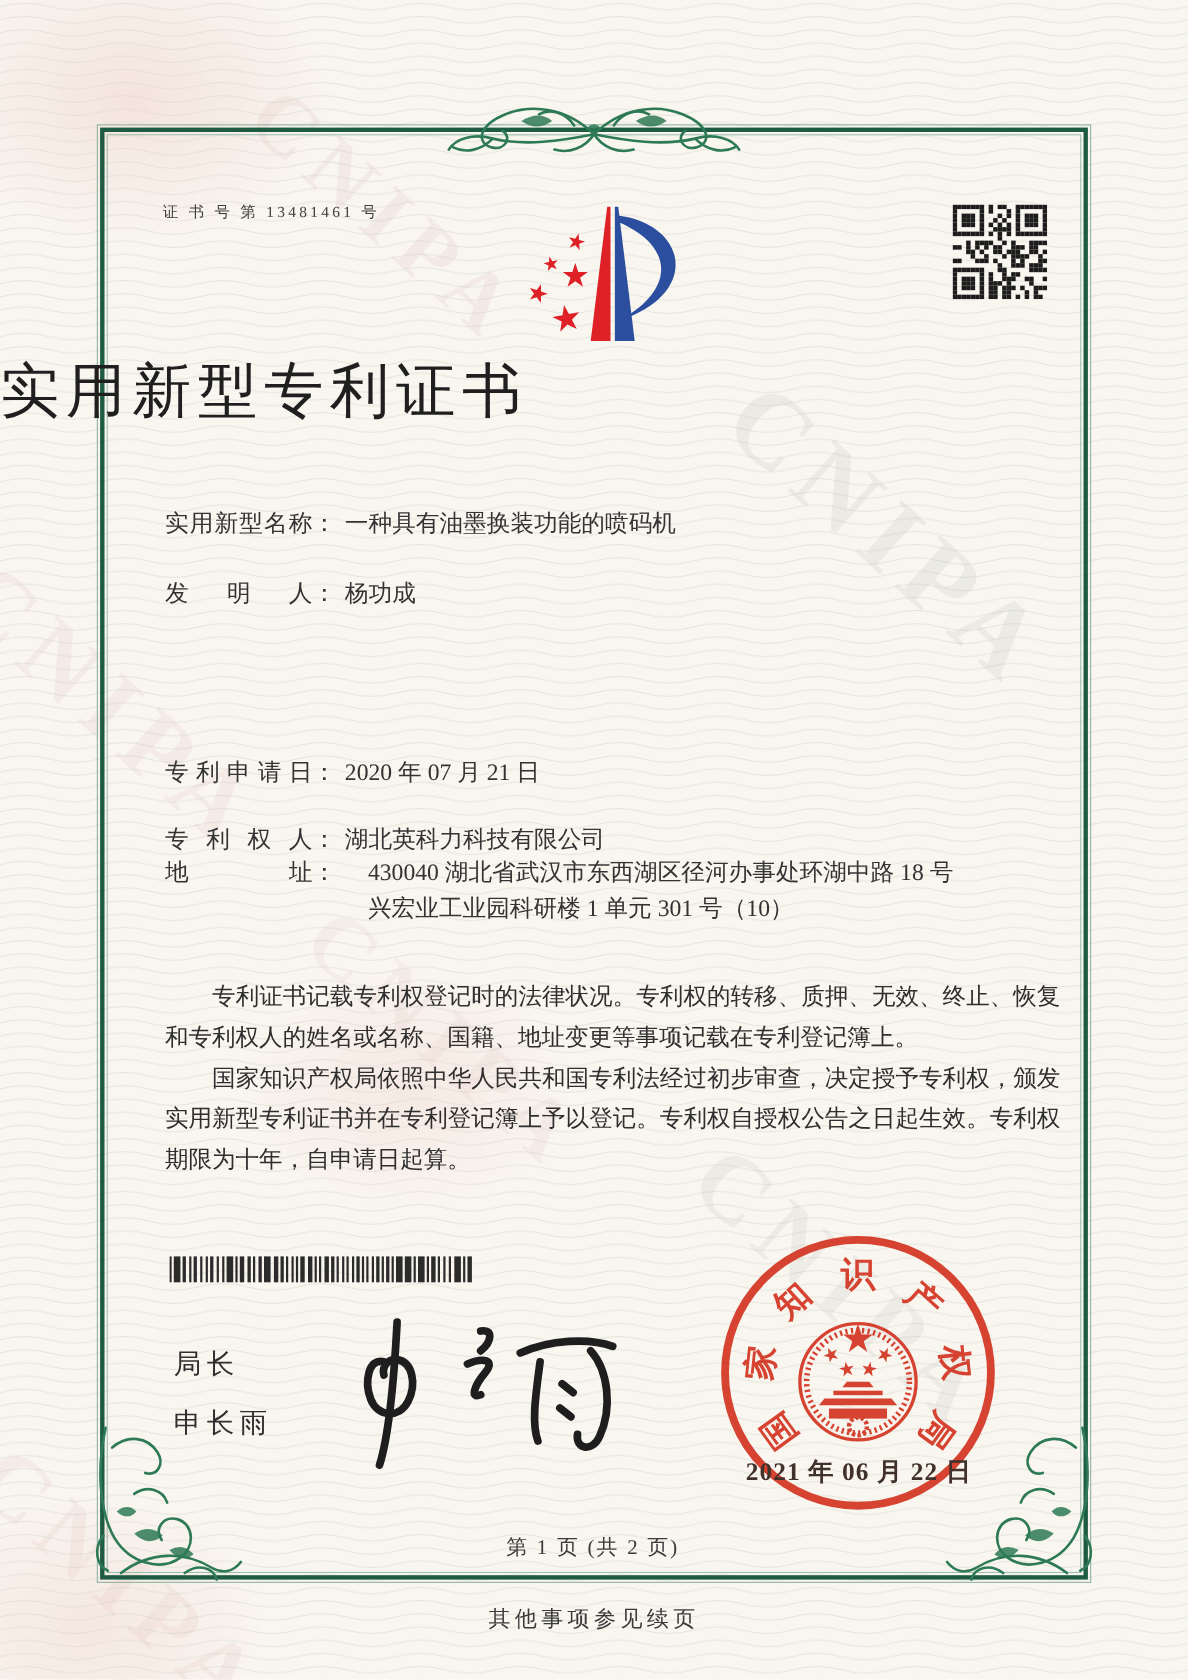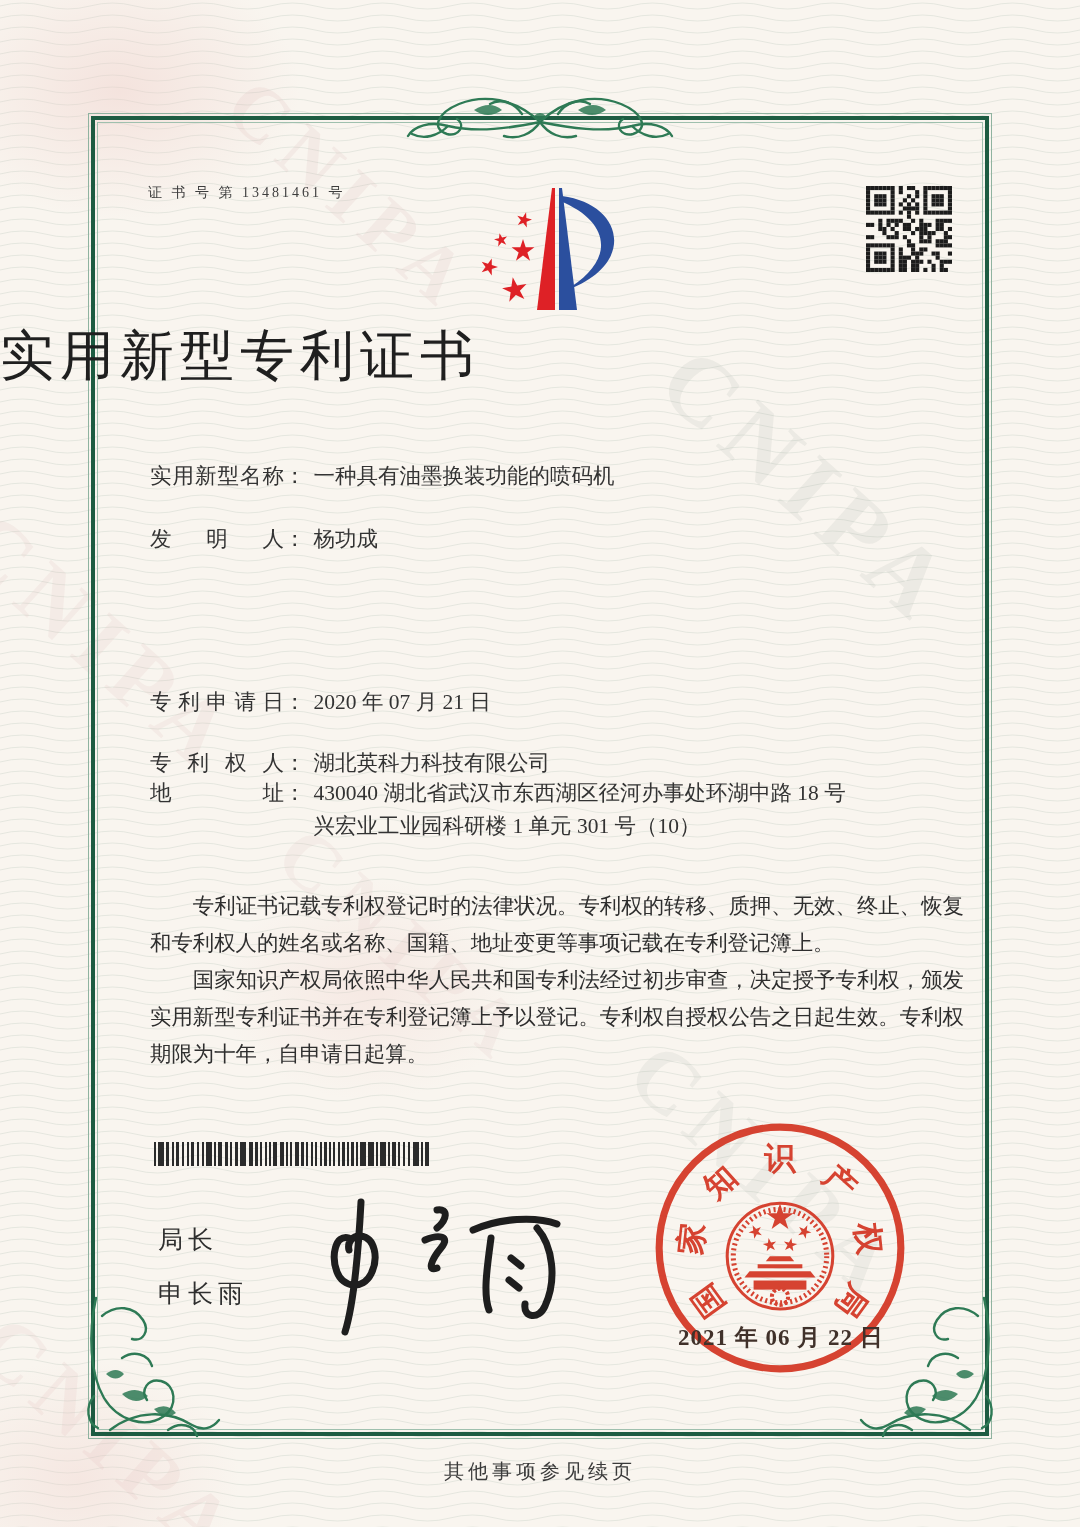--- a/index.html
+++ b/index.html
@@ -30,21 +30,21 @@
          font-size:54px;font-weight:normal;letter-spacing:6px;color:#1f1f1f;}
 
   
   .row{position:absolute;left:150px;width:816px;font-size:21.5px;color:#333;
        line-height:33px;white-space:nowrap;}
   .row .lab{display:inline-block;width:134px;text-align:justify;
             text-align-last:justify;vertical-align:top;}
   .row .col{display:inline-block;margin-right:8px;vertical-align:top;}
   .row .val{display:inline-block;vertical-align:top;}
   .row .pair2{position:absolute;left:410px;top:0;}
-  .addrline{display:block;}
+  .addrline{display:block;margin-left:21px;}
 
   
   .bodytext{position:absolute;left:150px;top:888px;width:814px;
             font-size:21.4px;line-height:37px;color:#2e2e2e;text-align:justify;}
   .bodytext p{margin:0;text-indent:2em;}
 
   
   .barcode{position:absolute;left:154px;top:1142px;width:282px;height:24px;
            display:flex;align-items:stretch;overflow:hidden;}
   .barcode i{background:#2b2b2b;height:100%;flex:none;}
@@ -505,15 +505,16 @@
         <path d="M118,136 h20 l4,5 h-28 z"></path>
         <rect x="106" y="144" width="44" height="4"></rect>
         <path d="M98,151 h60 l5,6 h-70 z"></path>
         <rect x="102" y="160" width="52" height="9"></rect>
       </g>
       <circle cx="128" cy="176" r="8" fill="none" stroke="#d43826" stroke-width="4" stroke-dasharray="3,2"></circle>
     </g>
   </svg>
   <div class="seal-date">2021 年 06 月 22 日</div>
 
+  <div class="pagenum">第 1 页 (共 2 页)</div>
   <div class="footnote">其他事项参见续页</div>
 
 </div>
 
 </body></html>

